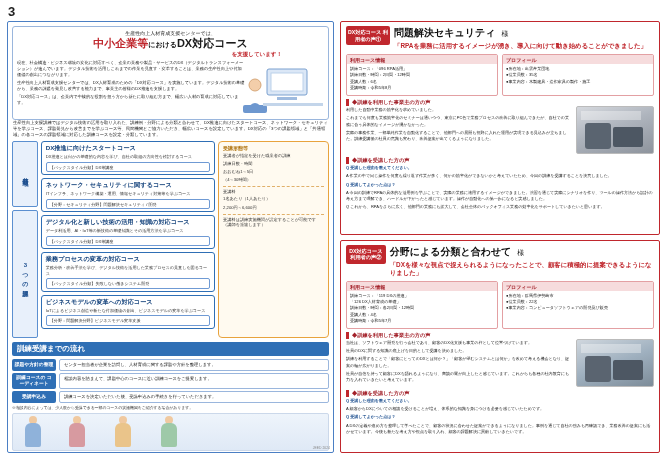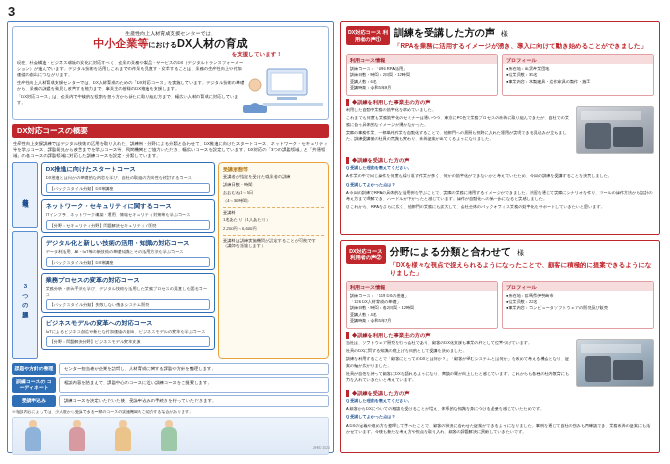--- a/index.html
+++ b/index.html
@@ -111,40 +111,39 @@
     <span class="page-num">3</span>
   </div>
 
   <div class="cols">
 
     <div class="col-left">
 
       <div class="intro-box">
         <div class="intro-lead">生産性向上人材育成支援センターでは、</div>
         <div class="intro-head">
-          <span class="hl">中小企業等</span><span class="small">における</span><span>DX人材の育成</span>
+          <span class="hl">中小企業等</span><span class="small">における</span><span>DX対応コース</span>
         </div>
         <div class="intro-sub">を支援しています！</div>
         <div class="intro-body">
           <p>現在、社会構造・ビジネス環境の変化に対応すべく、企業の業務や製品・サービスのDX（デジタルトランスフォーメーション）が進んでいます。デジタル技術を活用しこれまでの作業を見直す・変革することは、業務の生産性向上や付加価値の創出につながります。</p>
           <p>生産性向上人材育成支援センターでは、DX人材育成のための「DX対応コース」を実施しています。デジタル技術の基礎から、業務の課題を発見し改善する能力まで、事業主の皆様のDX推進を支援します。</p>
           <p>「DX対応コース」は、企業内で中核的な役割を担う方から新たに取り組む方まで、幅広い人材の育成に対応しています。</p>
         </div>
         <svg class="pc-illus" viewBox="0 0 84 56">
           <rect x="26" y="8" width="40" height="26" rx="2" fill="#dbe7f6" stroke="#7aa0cf"></rect>
           <rect x="30" y="12" width="32" height="18" fill="#ffffff" stroke="#bcd1ea"></rect>
           <rect x="36" y="36" width="20" height="3" fill="#9fbbdf"></rect>
           <circle cx="14" cy="24" r="6" fill="#f3ceaa" stroke="#d7a87a"></circle>
           <path d="M5 50 q9 -16 18 0 z" fill="#6d97cf"></path>
           <rect x="2" y="44" width="24" height="8" rx="2" fill="#6d97cf"></rect>
           <rect x="22" y="42" width="60" height="3" fill="#c3d5ea"></rect>
         </svg>
       </div>
 
-      <div class="sec-bar red">DX対応コースの概要</div>
       <div class="sec-note">生産性向上支援訓練ではデジタル技術の活用を取り入れた、訓練例・分野による分類と合わせて、DX推進に向けたスタートコース、ネットワーク・セキュリティ等を学ぶコース、課題発見から改善までを学ぶコース等、民間機関とご協力いただき、幅広いコースを設定しています。DX対応の「3つの課題領域」と「共通領域」の各コースの課題領域に対応した訓練コースを設定・分類しています。</div>
 
       <div class="map">
         <div class="map-left">
           <div class="vtag a">共通領域</div>
           <div class="vtag b">3つの課題</div>
         </div>
 
         <div class="map-mid">
           <div class="crs">
@@ -193,20 +192,21 @@
             <div class="li">（4～30時間）</div>
             <div class="fee">受講料</div>
             <div class="li">1名あたり（1人あたり）</div>
             <div class="li">2,200円～6,600円</div>
             <div class="fee">受講料は訓練実施機関が設定することが可能です（講師を派遣します）</div>
           </div>
         </div>
       </div>
 
       <div class="flow">
+        <div class="sec-bar">訓練受講までの流れ</div>
         <div class="frow">
           <div class="fl-tag">課題や方針の整理</div>
           <div class="fl-body">センター担当者が企業を訪問し、人材育成に関する課題や方針を整理します。</div>
         </div>
         <div class="frow">
           <div class="fl-tag">訓練コースの
 コーディネート</div>
           <div class="fl-body">相談内容を踏まえて、課題中心のコースに近い訓練コースをご提案します。</div>
         </div>
         <div class="frow">
@@ -232,21 +232,21 @@
     </div>
 
     <div class="col-right">
 
       <div class="card one">
         <div class="card-head">
           <div class="ribbon">DX対応コース
 利用者の声①</div>
           <div>
             <div class="co-name">
-              <span>訓練を受講した方の声</span><span class="sama">様</span>
+              <span>問題解決セキュリティ</span><span class="sama">様</span>
             </div>
             <div class="quote">「RPAを業務に活用するイメージが湧き、導入に向けて動き始めることができました」</div>
           </div>
         </div>
 
         <div class="two-col">
           <div class="panel">
             <div class="panel-h">利用コース情報</div>
             <div class="panel-b">
               <div>訓練コース：「096 RPA活用」</div>

